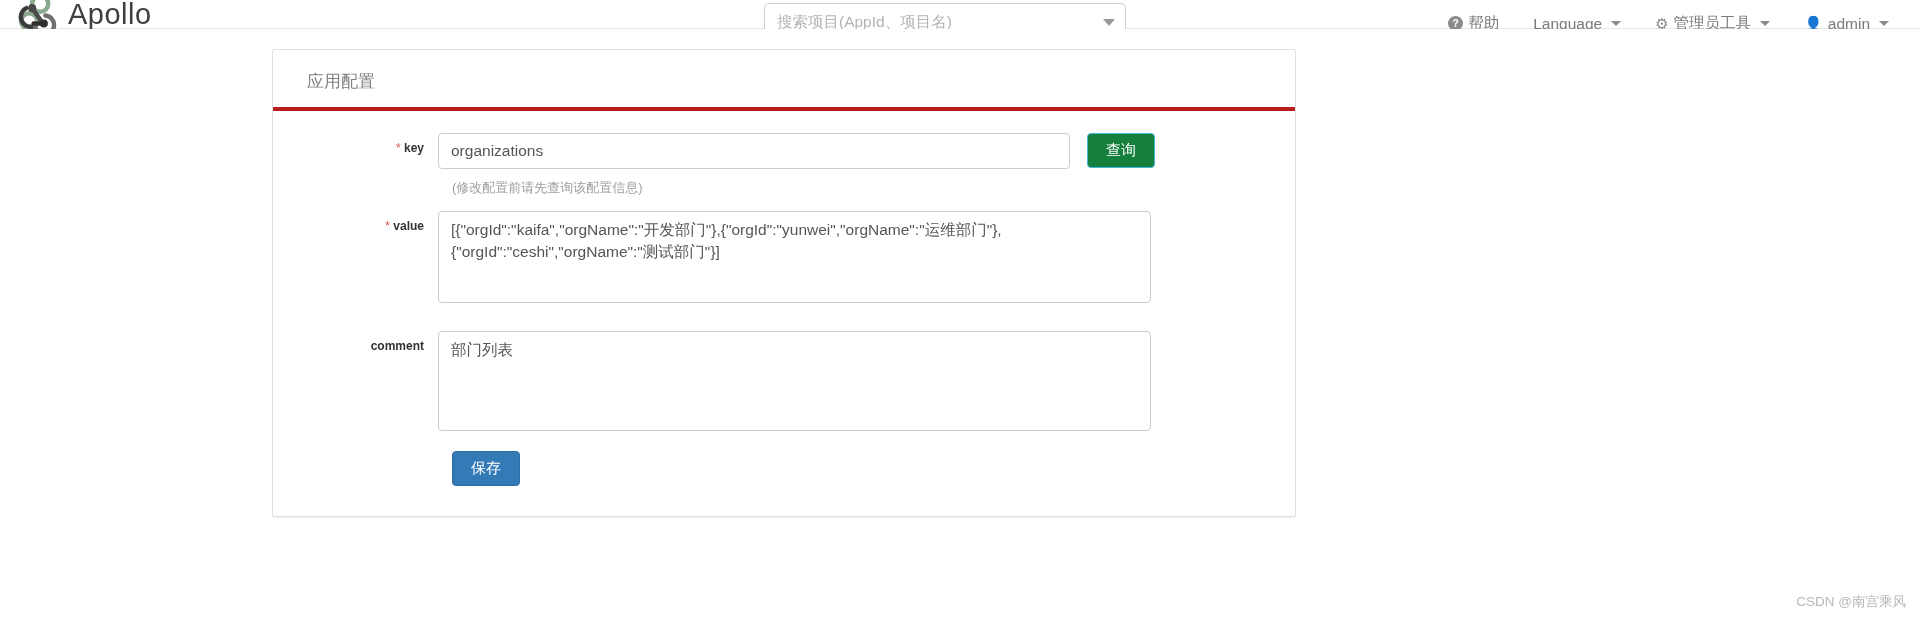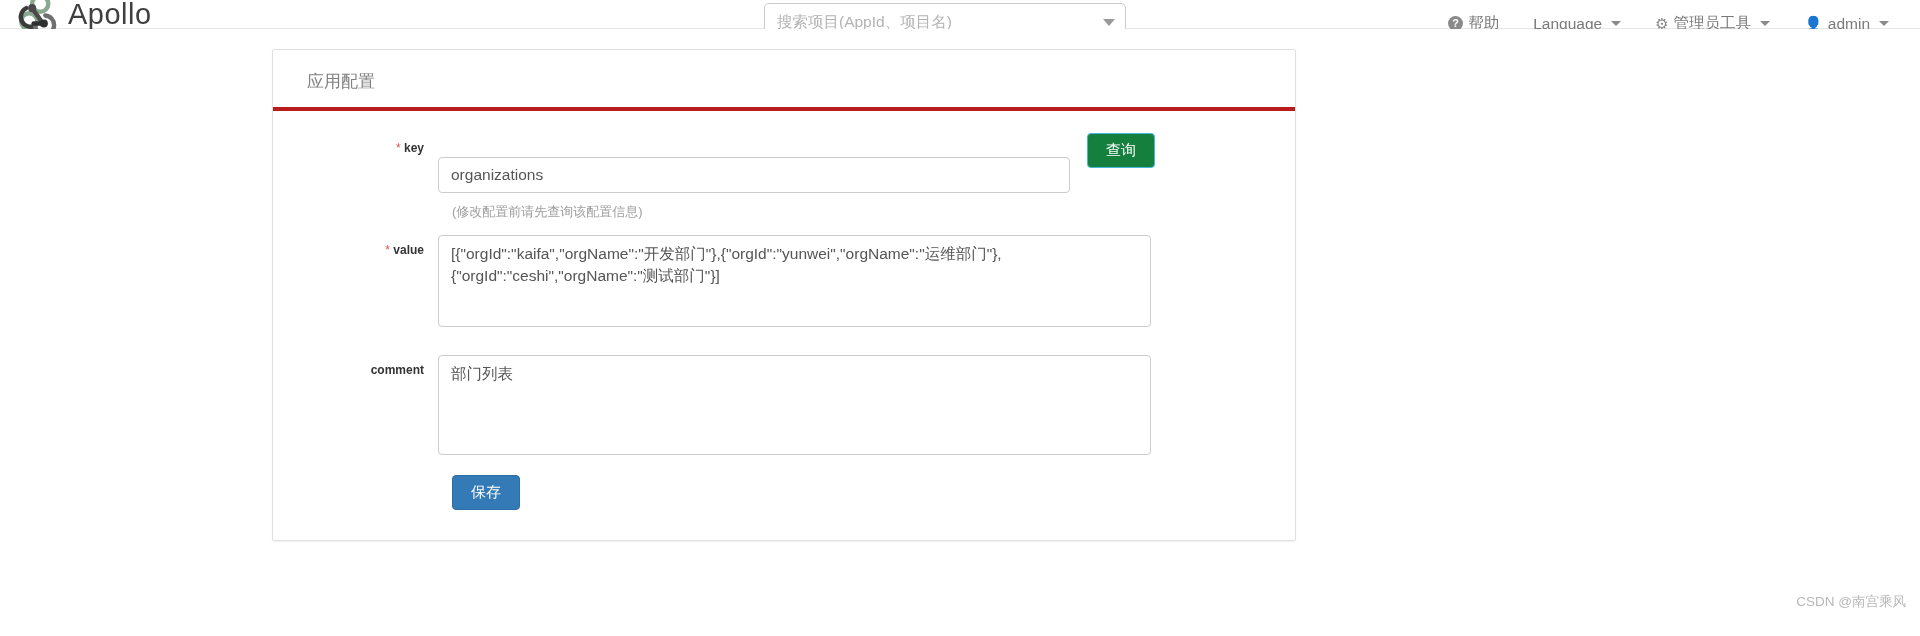--- a/index.html
+++ b/index.html
@@ -165,21 +165,21 @@
   .form-control {
     border: 1px solid #ccc;
     border-radius: 4px;
     font-size: 15.5px;
     color: #555;
     font-family: "Liberation Sans", "DejaVu Sans", sans-serif;
     padding: 7px 12px;
     outline: none;
     background: #fff;
   }
-  .input-key { width: 632px; height: 36px; margin-top: 24px; }
+  .input-key { width: 632px; height: 36px; }
   .hint {
     margin-left: 179px;
     margin-top: 3px;
     margin-bottom: 14px;
     font-size: 13px;
     color: #9e9e9e;
   }
   .ta-value { width: 713px; height: 92px; resize: none; line-height: 1.45; }
   .ta-comment { width: 713px; height: 100px; resize: none; line-height: 1.45; }
 

